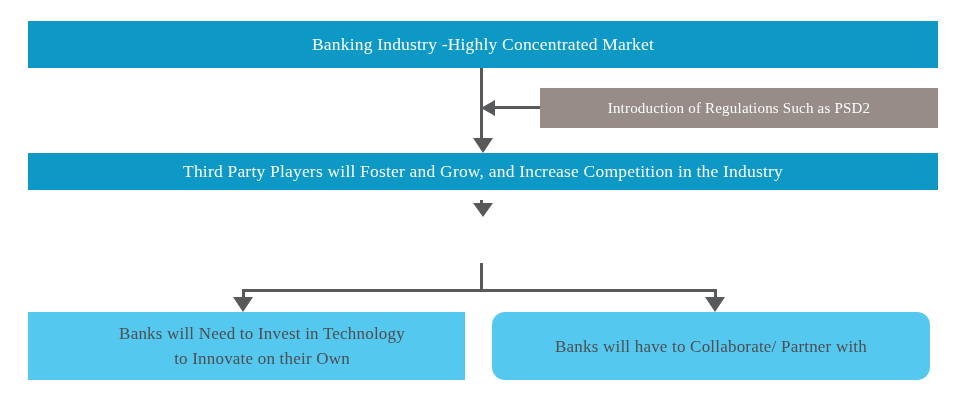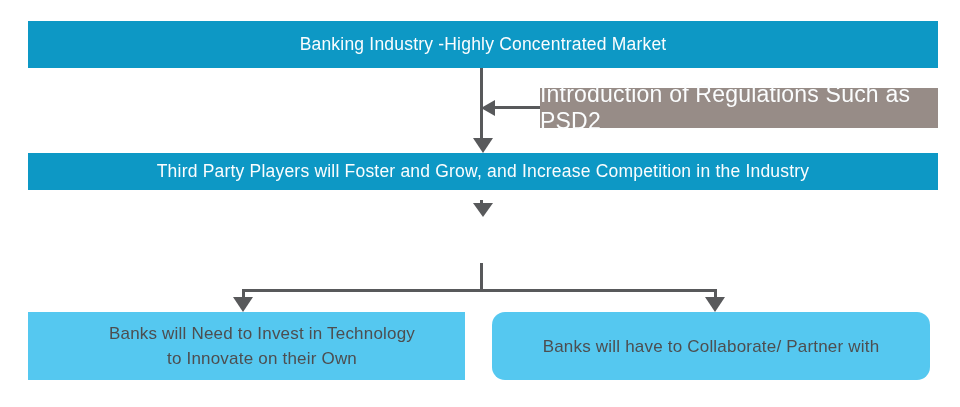--- a/index.html
+++ b/index.html
@@ -12,32 +12,32 @@
   }
   html,body{margin:0;padding:0;}
   body{
     width:960px;height:407px;background:#ffffff;
     font-family:"Liberation Sans", sans-serif;
     position:relative;overflow:hidden;
   }
   .canvas{position:absolute;inset:0;}
   .node{
     position:absolute;display:flex;align-items:center;justify-content:center;
-    text-align:left;box-sizing:border-box;
+    text-align:center;box-sizing:border-box;font-family:Liberation Serif, serif;
   }
   .bar{
     background:var(--primary-blue);color:var(--light-text);
     font-size:17.5px;letter-spacing:0.2px;
   }
   .bar1{left:28px;top:21px;width:910px;height:47px;}
   .bar2{left:28px;top:153px;width:910px;height:37px;}
   .bar3{left:28px;top:217px;width:910px;height:46px;}
   .graybox{
     left:540px;top:88px;width:398px;height:40px;
-    background:var(--taupe);color:var(--light-text);font-size:23px;letter-spacing:0.2px;
+    background:var(--taupe);color:var(--light-text);font-size:15px;letter-spacing:0.2px;
   }
   .outcome{
     background:var(--light-blue);color:var(--dark-text);
     font-size:17px;line-height:25px;letter-spacing:0.2px;
     flex-direction:column;
   }
   .outcome-left{left:28px;top:312px;width:437px;height:68px;padding-left:31px;}
   .outcome-right{left:492px;top:312px;width:438px;height:68px;border-radius:13px;}
   .vline,.hline{position:absolute;background:var(--arrow);}
   .arrow-down{

